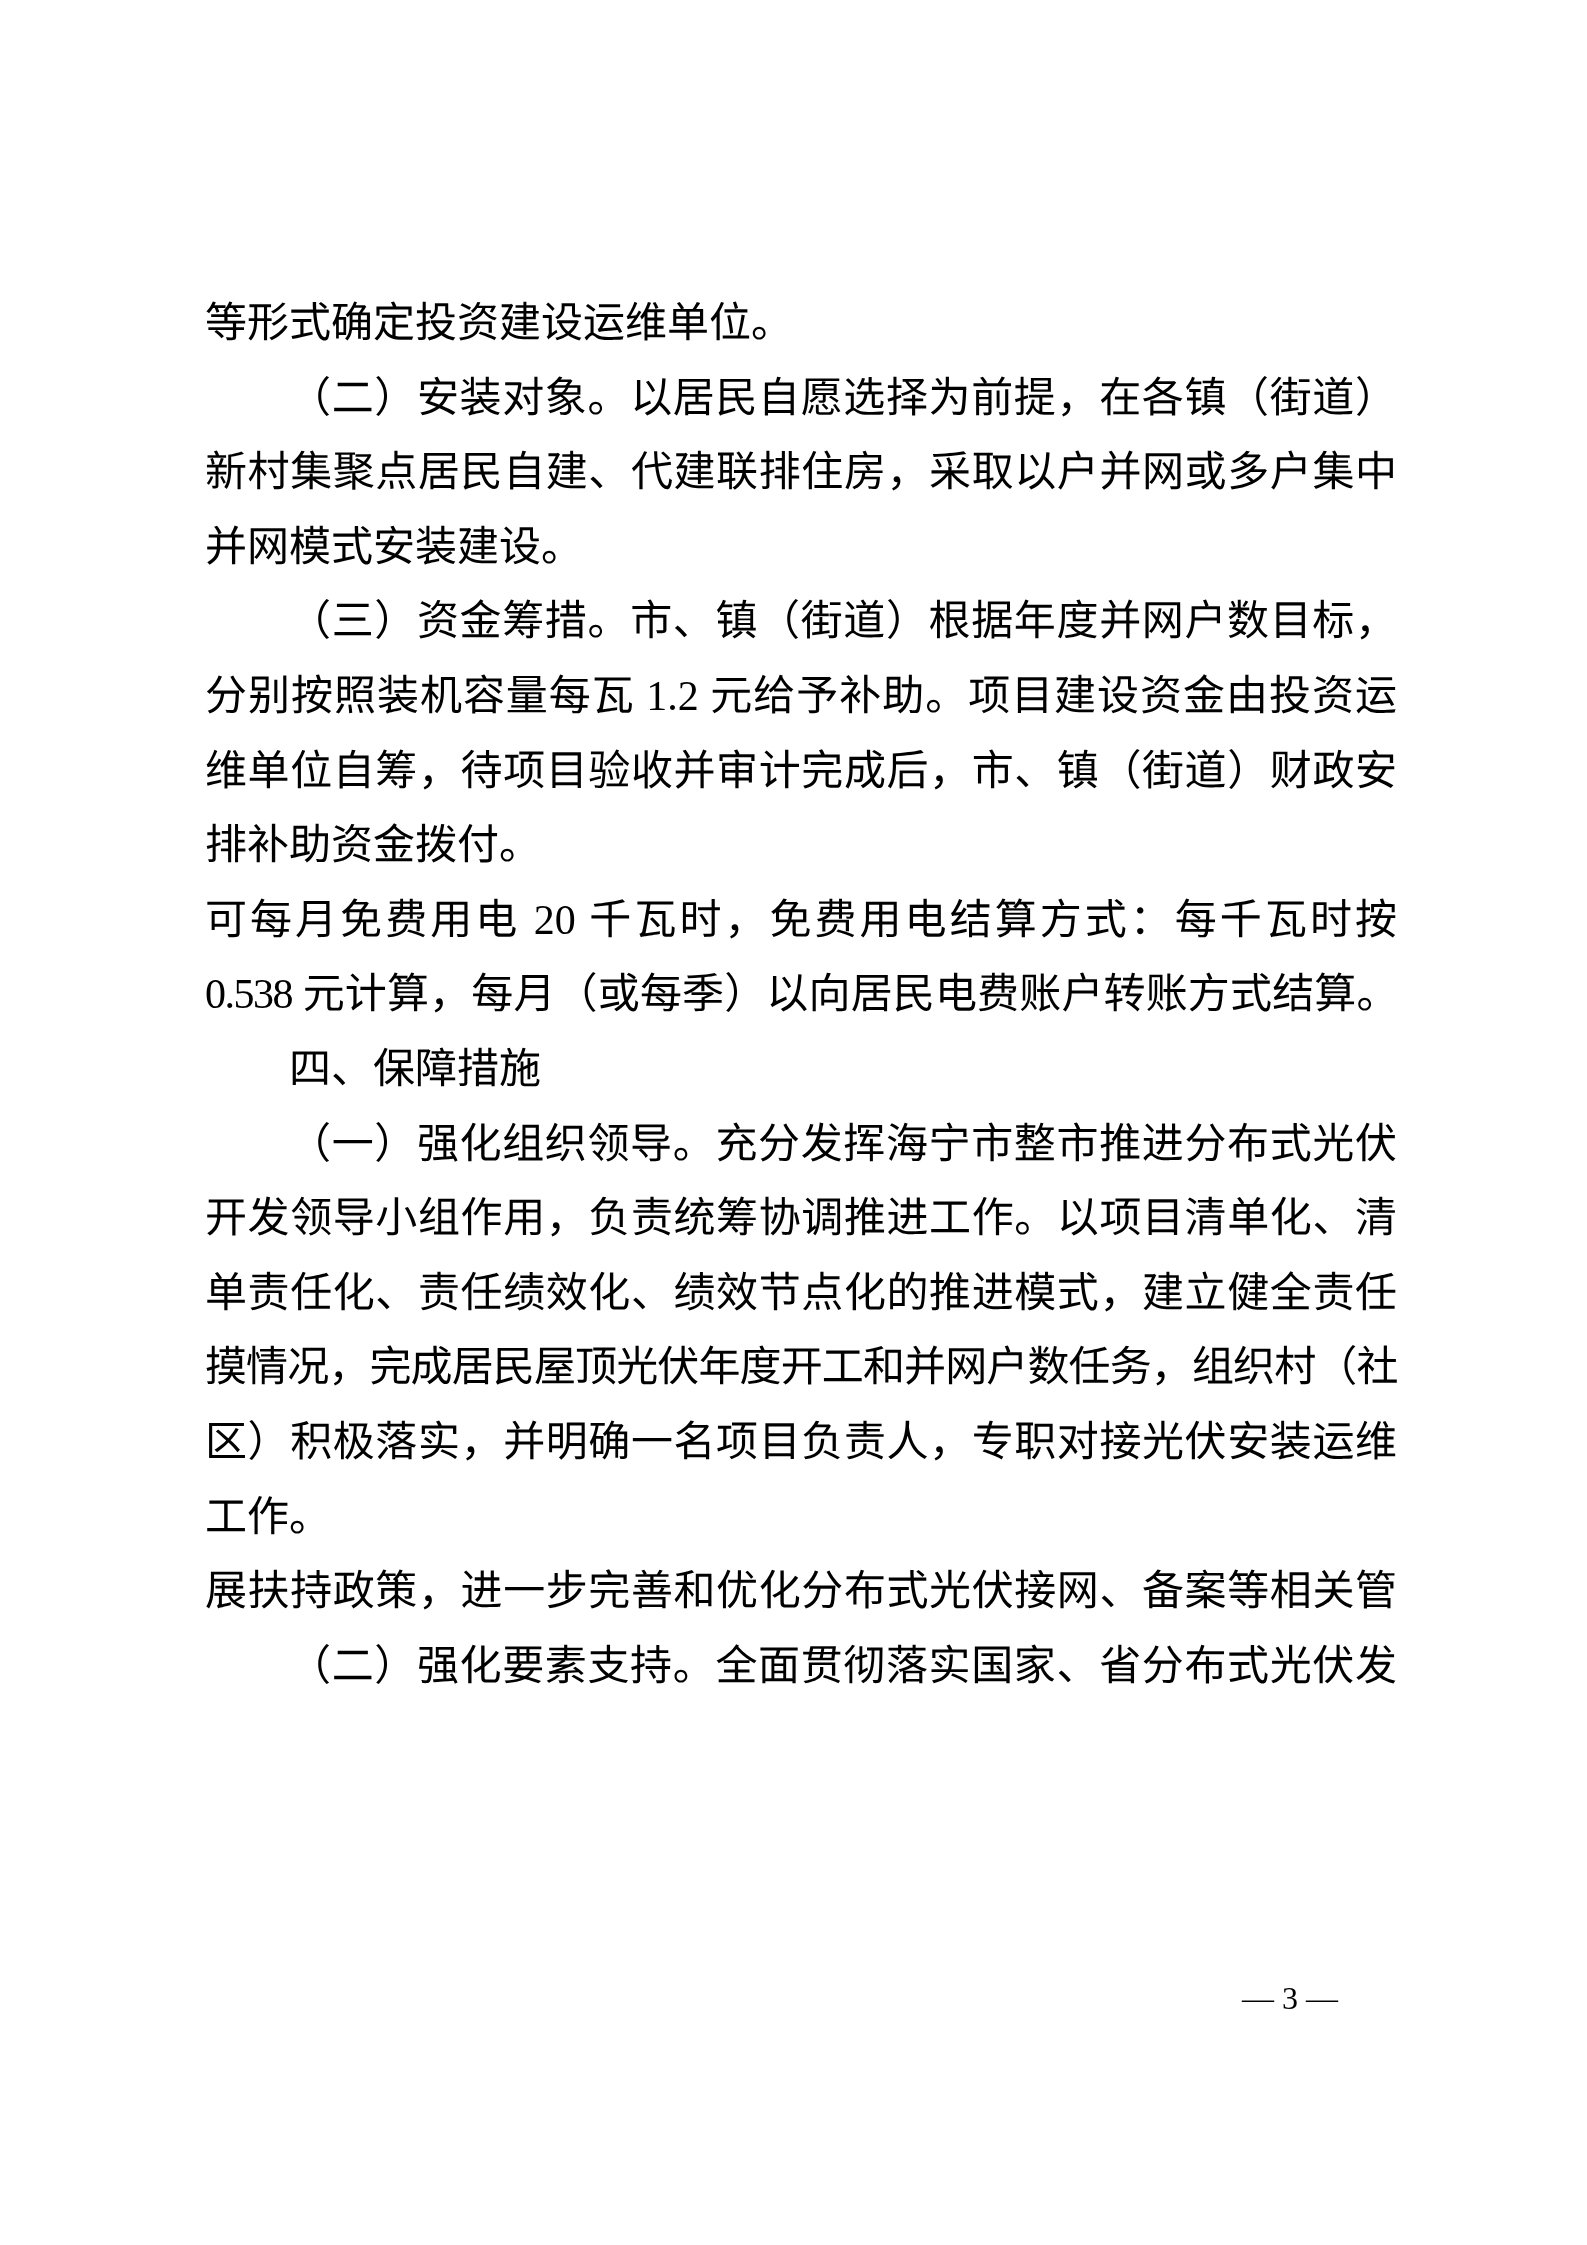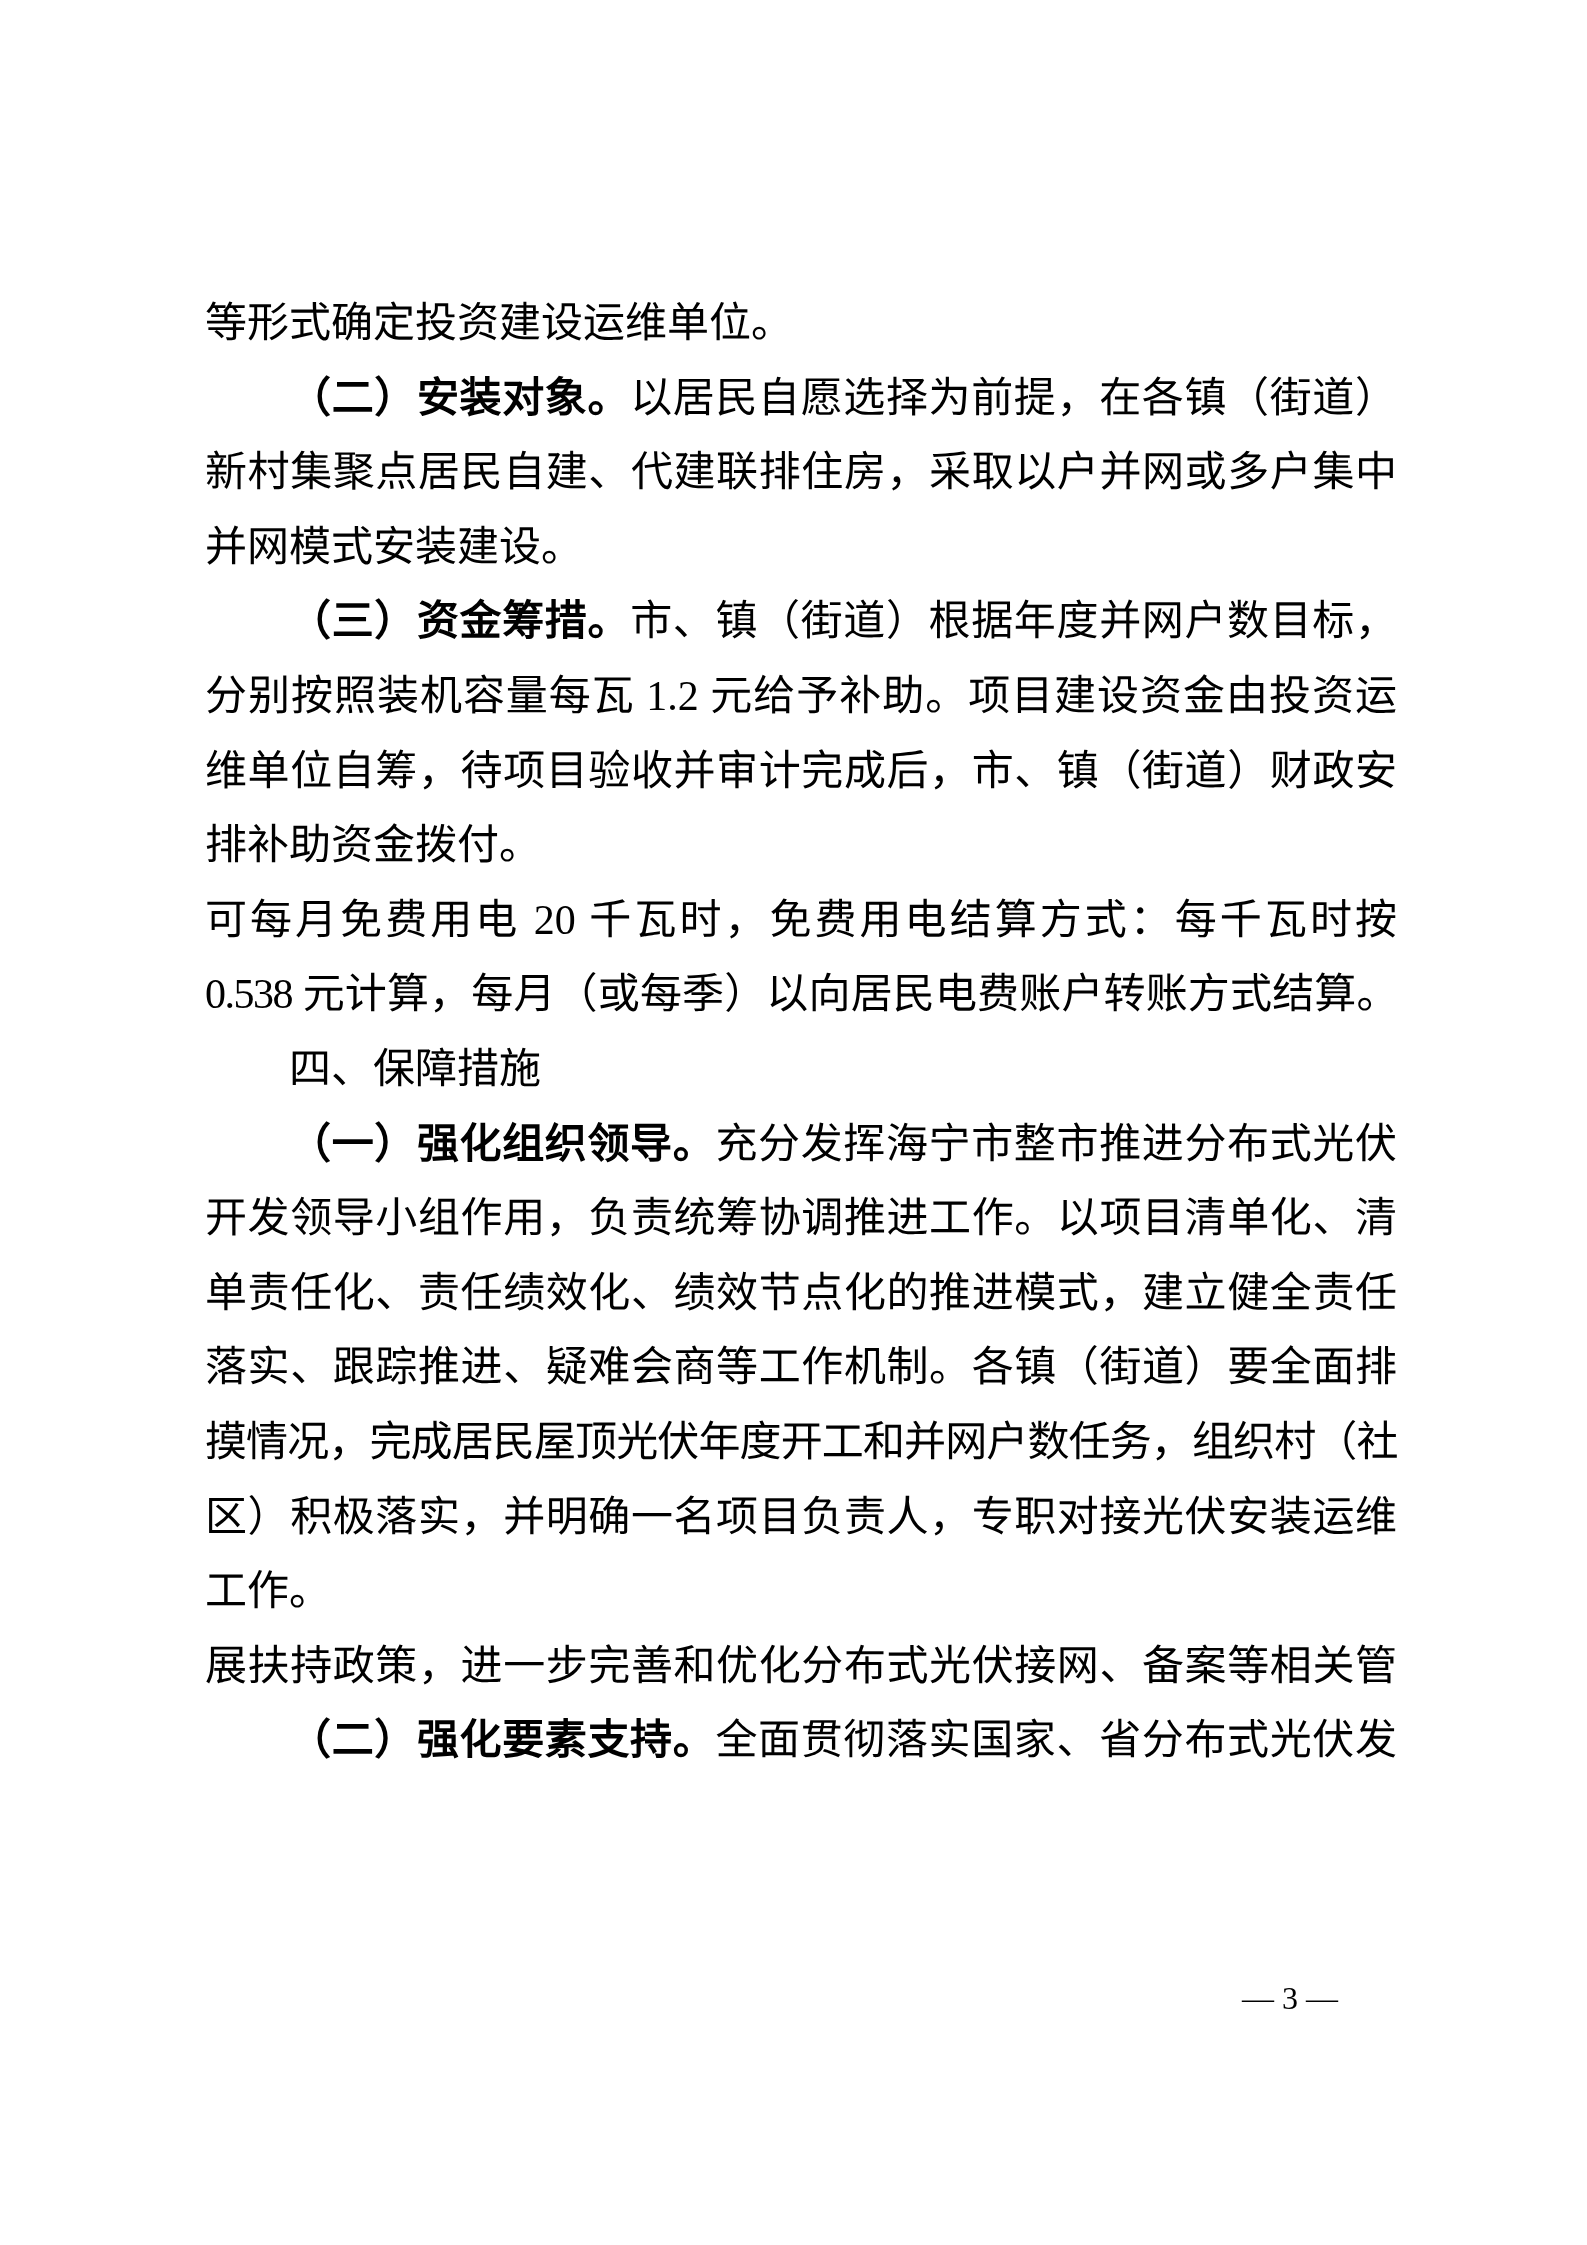--- a/index.html
+++ b/index.html
@@ -28,21 +28,21 @@
     line-height: 74.6px;
     font-size: 42px;
     overflow: hidden;
   }
   .indent { text-indent: 84px; }
   .just {
     text-align: justify;
     text-align-last: justify;
   }
   .squeeze { letter-spacing: -1.5px; }
-  .lead { font-weight: bold; }
+  .lead { font-weight: normal; }
   .heading {
     font-weight: normal;
     font-family: "Liberation Sans", "DejaVu Sans", sans-serif;
   }
   .page-number {
     position: absolute;
     left: 1222px;
     top: 1972px;
     width: 136px;
     text-align: center;
@@ -81,21 +81,20 @@
     <p class="line just squeeze"><span>0.538 元计算，每月（或每季）以向居民电费账户转账方式结算。</span></p>
 
     <h2 class="line heading indent"><span>四、保障措施</span></h2>
 
     <p class="line indent just"><span class="lead">（一）强化组织领导。</span><span>充分发挥海宁市整市推进分布式光伏</span></p>
 
     <p class="line just"><span>开发领导小组作用，负责统筹协调推进工作。以项目清单化、清</span></p>
 
     <p class="line just"><span>单责任化、责任绩效化、绩效节点化的推进模式，建立健全责任</span></p>
 
-    <p class="line just"><span>落实、跟踪推进、疑难会商等工作机制。各镇（街道）要全面排</span></p>
 
     <p class="line just squeeze"><span>摸情况，完成居民屋顶光伏年度开工和并网户数任务，组织村（社</span></p>
 
     <p class="line just"><span>区）积极落实，并明确一名项目负责人，专职对接光伏安装运维</span></p>
 
     <p class="line"><span>工作。</span></p>
 
     <p class="line just"><span>展扶持政策，进一步完善和优化分布式光伏接网、备案等相关管</span></p>
 
     <p class="line indent just"><span class="lead">（二）强化要素支持。</span><span>全面贯彻落实国家、省分布式光伏发</span></p>

